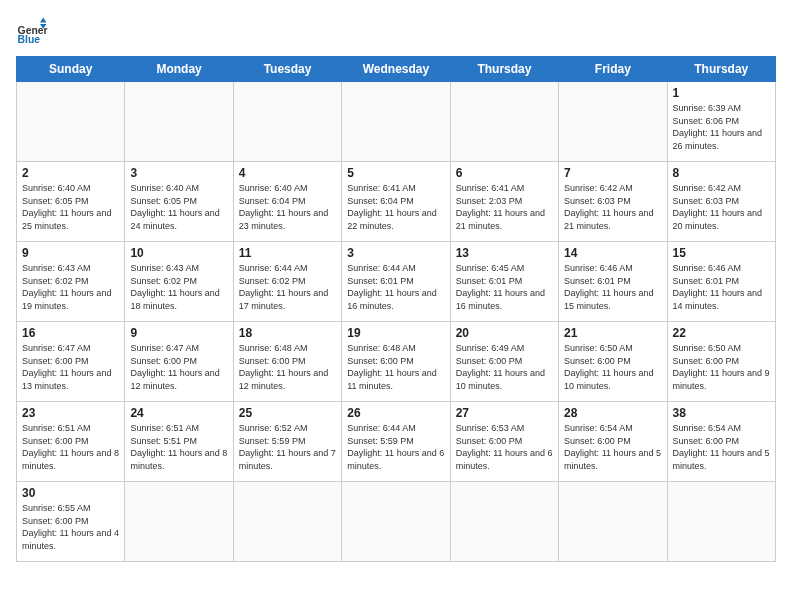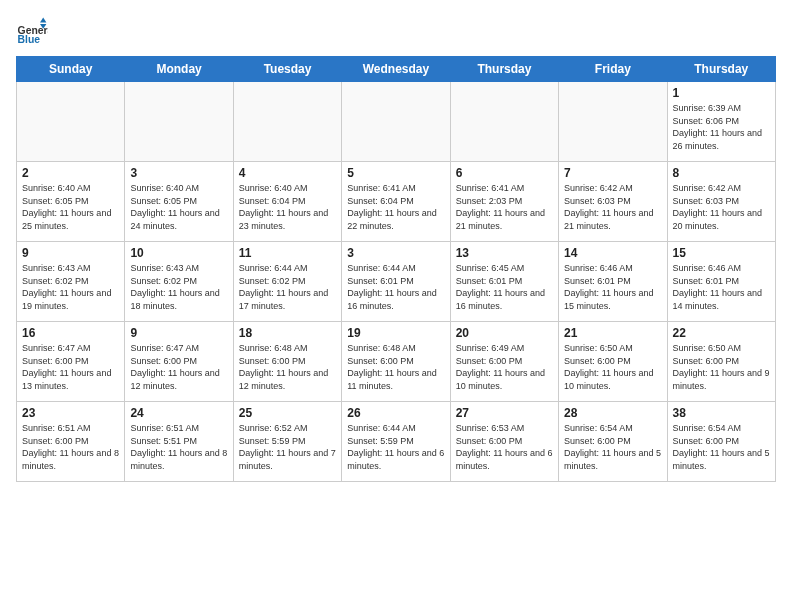--- a/index.html
+++ b/index.html
@@ -310,14 +310,29 @@
 and 5 minutes.</div>
         </td>
         <td>
           <div class="day-num">38</div>
           <div class="day-info">Sunrise: 6:54 AM
 Sunset: 6:00 PM
 Daylight: 11 hours
 and 5 minutes.</div>
         </td>
       </tr>
+      <tr>
+        <td>
+          <div class="day-num">30</div>
+          <div class="day-info">Sunrise: 6:55 AM
+Sunset: 6:00 PM
+Daylight: 11 hours
+and 4 minutes.</div>
+        </td>
+        <td class="empty-cell"></td>
+        <td class="empty-cell"></td>
+        <td class="empty-cell"></td>
+        <td class="empty-cell"></td>
+        <td class="empty-cell"></td>
+        <td class="empty-cell"></td>
+      </tr>
     </tbody>
 </table>
 
 </body></html>

